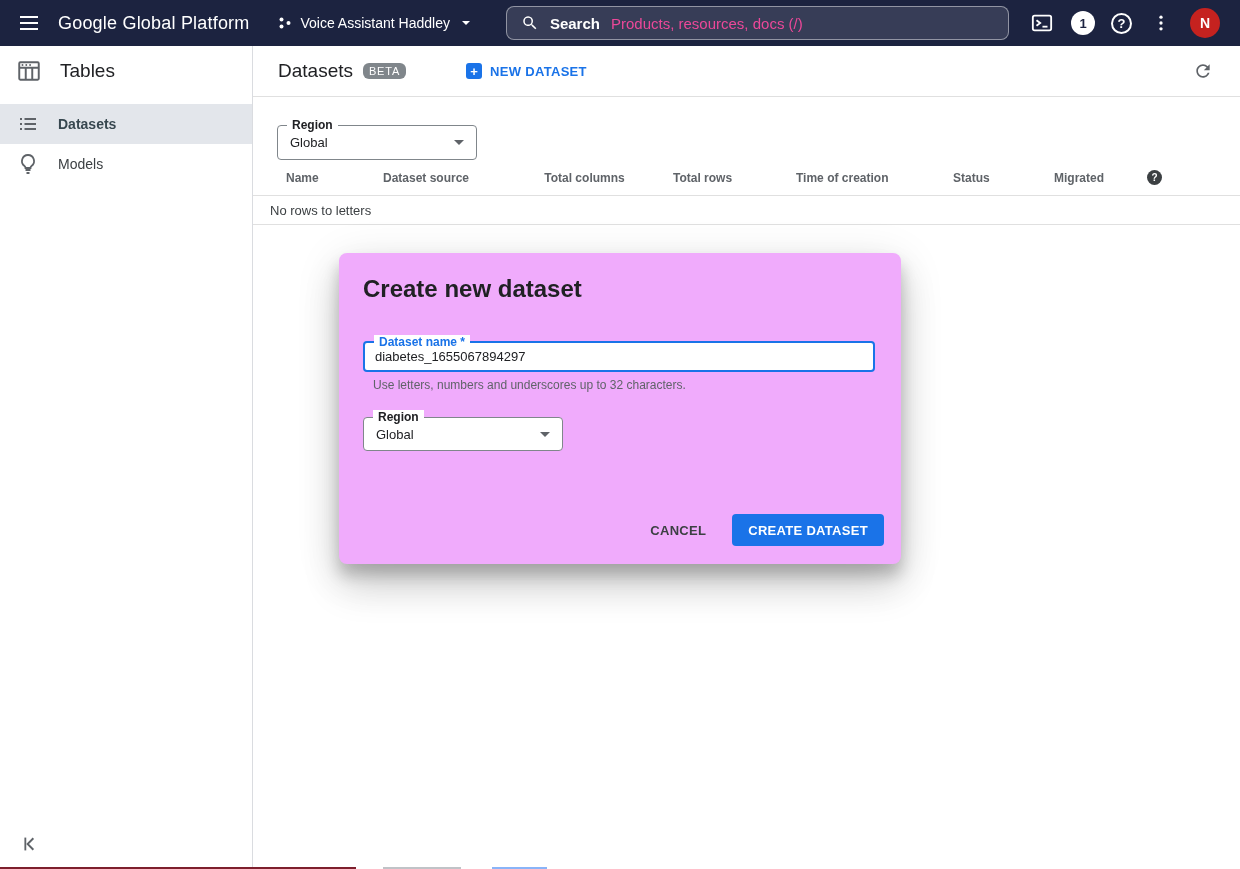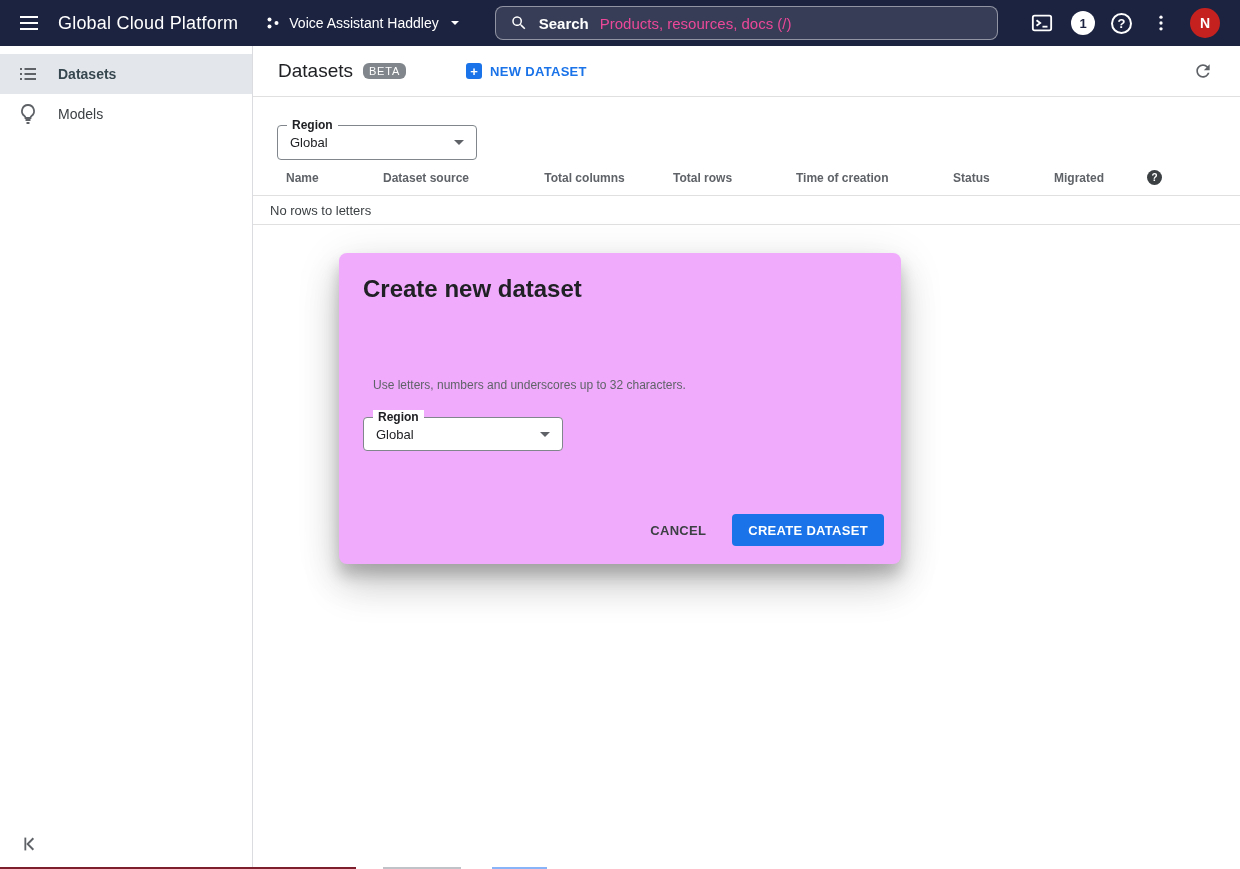--- a/index.html
+++ b/index.html
@@ -97,21 +97,21 @@
 </style>
 </head>
 <body>
 
 <header class="topbar">
   <button class="icon-btn">
     <svg width="24" height="24" viewBox="0 0 24 24">
         <path d="M3 5h18v2H3zM3 11h18v2H3zM3 17h18v2H3z" fill="#fff"></path>
       </svg>
   </button>
-  <div class="logo">Global Cloud Platform</div>
+  <div class="logo">Google Global Platform</div>
   <div class="project">
     <span style="display:flex;">
       <svg width="16" height="16" viewBox="0 0 16 16" fill="#fff">
           <circle cx="4.5" cy="4.5" r="2"></circle>
           <circle cx="4.5" cy="11.5" r="2"></circle>
           <circle cx="11.5" cy="8" r="2"></circle>
         </svg>
     </span>
     <span>Voice Assistant Haddley</span>
     <span class="caret-down"></span>
@@ -140,20 +140,32 @@
           <circle cx="12" cy="5" r="2"></circle>
           <circle cx="12" cy="12" r="2"></circle>
           <circle cx="12" cy="19" r="2"></circle>
         </svg>
     </button>
     <button class="avatar">N</button>
   </div>
 </header>
 
 <aside class="sidebar">
+  <div class="sidebar-header">
+    <span style="display:flex;">
+      <svg width="26" height="26" viewBox="0 0 24 24" fill="none" stroke="#5f6368" stroke-width="1.8">
+        <rect x="3" y="4" width="18" height="16" rx="1"></rect>
+        <path d="M3 9h18M9 9v11M15 9v11"></path>
+        <circle cx="6" cy="6.5" r="0.9" fill="#5f6368" stroke="none"></circle>
+        <circle cx="9.5" cy="6.5" r="0.9" fill="#5f6368" stroke="none"></circle>
+        <circle cx="13" cy="6.5" r="0.9" fill="#5f6368" stroke="none"></circle>
+      </svg>
+    </span>
+    <span class="sidebar-title">Tables</span>
+  </div>
   <nav class="nav">
     <div class="nav-item selected">
       <span style="display:flex;">
         <svg width="24" height="24" viewBox="0 0 24 24" fill="#5f6368">
             <path d="M4 6h2v2H4zM8.5 6h11.5v2H8.5zM4 11h2v2H4zM8.5 11h11.5v2H8.5zM4 16h2v2H4zM8.5 16h11.5v2H8.5z"></path>
           </svg>
       </span>
       <span>Datasets</span>
     </div>
     <div class="nav-item">
@@ -203,20 +215,24 @@
     <span class="c5">Time of creation</span>
     <span class="c6">Status</span>
     <span class="c7">Migrated</span>
     <span class="help-dark">?</span>
   </div>
   <div class="empty-row">No rows to letters</div>
 </main>
 
 <div class="dialog">
   <h1 class="dialog-title">Create new dataset</h1>
+  <div class="field">
+    <span class="flabel">Dataset name *</span>
+    <input value="diabetes_1655067894297" style="">
+  </div>
   <div class="helper">Use letters, numbers and underscores up to 32 characters.</div>
   <div class="outlined-select dialog-region">
     <span class="sel-label">Region</span>
     <span class="sel-value">Global</span>
     <span class="arrow"></span>
   </div>
   <div class="dialog-actions">
     <button class="btn-text">CANCEL</button>
     <button class="btn-primary">CREATE DATASET</button>
   </div>

